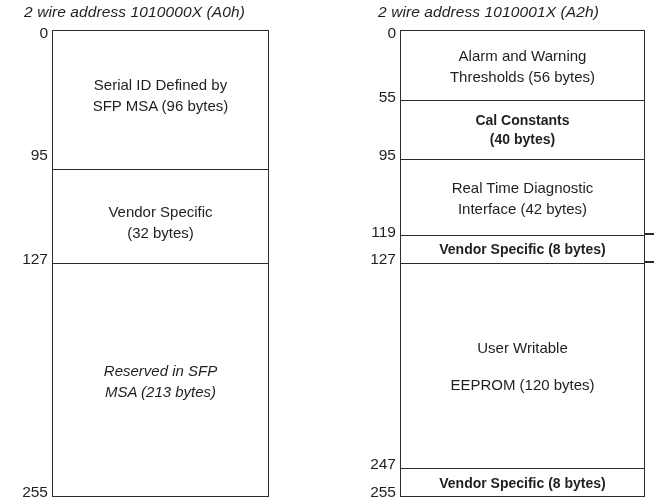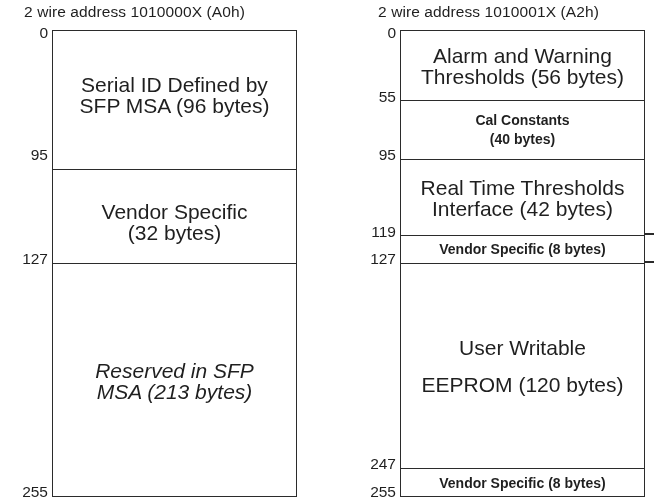--- a/index.html
+++ b/index.html
@@ -24,44 +24,45 @@
     height: 504px;
   }
 
   .col-header {
     position: absolute;
     font-size: 15.5px;
     line-height: 18px;
     color: #1f1f1f;
     white-space: nowrap;
     letter-spacing: 0.1px;
+    font-style: italic;
   }
   .col-header.left  { left: 24px;  top: 3px; }
   .col-header.right { left: 378px; top: 3px; }
 
   .memtable {
     position: absolute;
     box-sizing: border-box;
     border: 1.6px solid #2b2b2b;
     background: #ffffff;
   }
-  .memtable.left  { left: 52px;  top: 30px; width: 245px; height: 467px; }
+  .memtable.left  { left: 52px;  top: 30px; width: 217px; height: 467px; }
   .memtable.right { left: 400px; top: 30px; width: 245px; height: 467px; }
 
   .seg {
     position: absolute;
     left: 0;
     width: 100%;
     box-sizing: border-box;
     display: flex;
     flex-direction: column;
     align-items: center;
     justify-content: center;
     text-align: center;
-    font-size: 21px;
+    font-size: 15px;
     line-height: 21px;
     color: #1f1f1f;
   }
   .seg + .seg { }
   .seg.divider-top {
     border-top: 1.5px solid #2b2b2b;
   }
   .seg.bold {
     font-weight: bold;
     font-size: 14px;
@@ -128,21 +129,21 @@
       <span class="line">Alarm and Warning</span>
       <span class="line">Thresholds (56 bytes)</span>
     </div>
 
     <div class="seg divider-top bold" style="top:69px; height:59px;text-align:center;">
       <span class="line">Cal Constants</span>
       <span class="line">(40 bytes)</span>
     </div>
 
     <div class="seg divider-top" style="top:128px; height:76px;">
-      <span class="line">Real Time Thresholds</span>
+      <span class="line">Real Time Diagnostic</span>
       <span class="line">Interface (42 bytes)</span>
     </div>
 
     <div class="seg divider-top bold" style="top:204px; height:28px;">
       <span class="line">Vendor Specific (8 bytes)</span>
     </div>
 
     <div class="seg divider-top" style="top:232px; height:205px;">
       <span class="line">User Writable</span>
       <span class="line" style="margin-top:16px;text-align:right;">EEPROM (120 bytes)</span>

